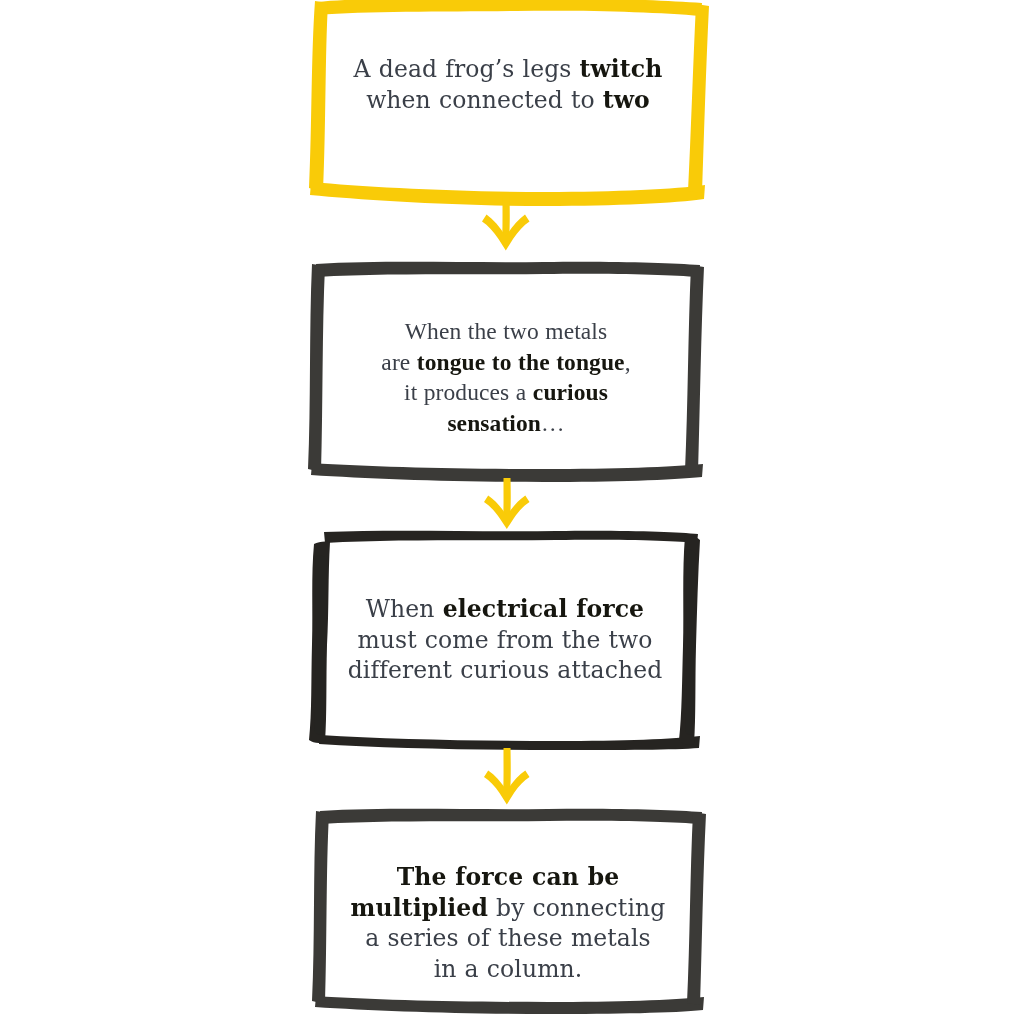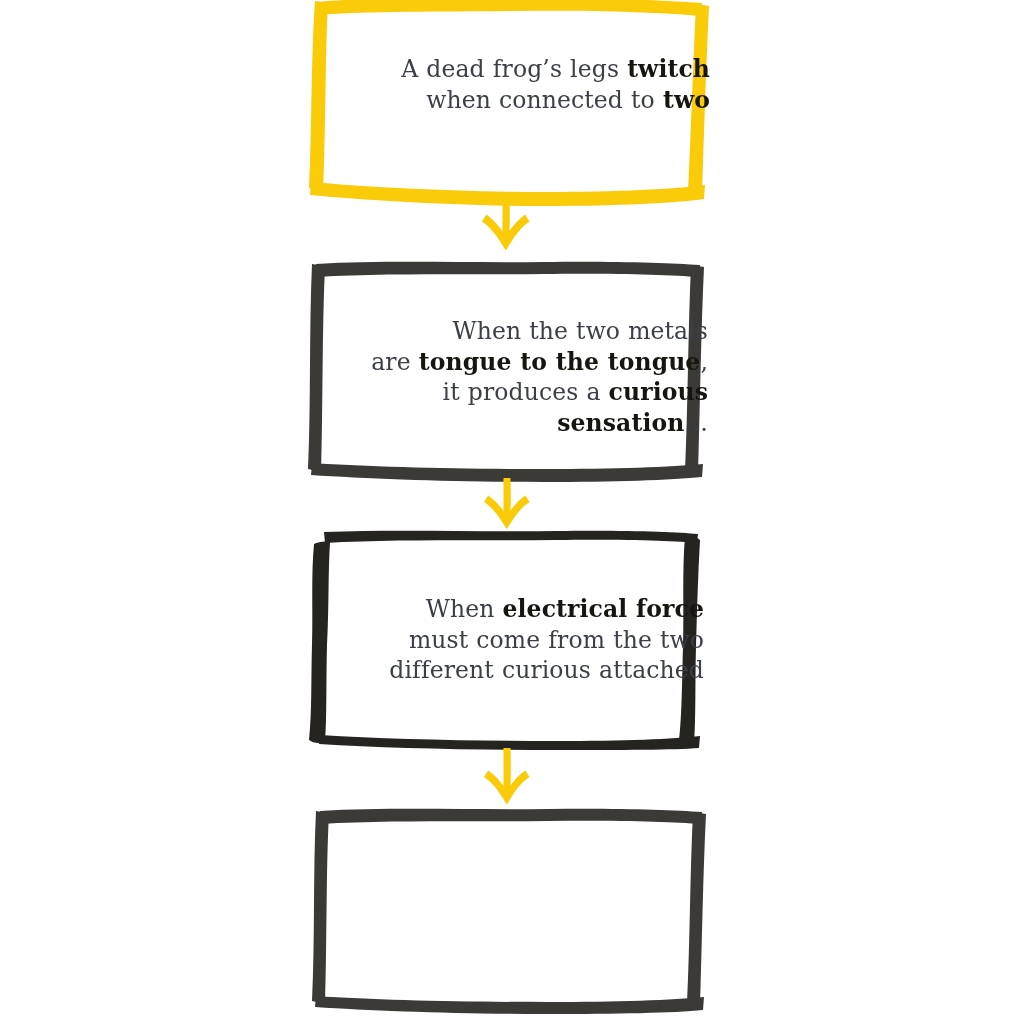--- a/index.html
+++ b/index.html
@@ -33,40 +33,40 @@
     width: 100%;
     height: 100%;
     overflow: visible;
     pointer-events: none;
   }
 
   .step-text {
     position: absolute;
     left: 0;
     right: 0;
-    text-align: right;
+    text-align: center;
     color: #3a3f48;
     font-size: 23.5px;
     line-height: 1.30;
     letter-spacing: 0.1px;
     word-spacing: 0.5px;
   }
   .step-text b {
     color: #16160f;
     font-weight: 700;
   }
 
   
   #step-1 { left: 306px; top: -4px;  width: 404px; height: 212px; }
   #step-2 { left: 304px; top: 260px; width: 404px; height: 222px; }
   #step-3 { left: 306px; top: 530px; width: 398px; height: 220px; }
   #step-4 { left: 308px; top: 806px; width: 400px; height: 208px; }
 
   #step-1 .step-text { top: 58px; }
-  #step-2 .step-text { top: 56px; }
+  #step-2 .step-text { top: 56px; font-family: Liberation Serif, serif; }
   #step-3 .step-text { top: 64px; }
   #step-4 .step-text { top: 56px; }
 
   
   .connector {
     position: absolute;
     pointer-events: none;
   }
   #arrow-1 { left: 474px; top: 192px; width: 64px; height: 62px; }
   #arrow-2 { left: 476px; top: 478px; width: 62px; height: 54px; }
@@ -204,15 +204,21 @@
       <g fill="#3B3A37">
         <path d="M12,5 C80,1 160,4 240,3 C308,2 364,4 394,6
                  L393,18 C364,16 308,14 240,15 C160,16 80,14 13,18 Z"></path>
         <path d="M8,190 C70,194 150,196 240,196 C308,196 366,194 396,191
                  L395,204 C366,207 308,208 240,208 C150,208 68,205 7,201 Z"></path>
         <path d="M8,5 L21,7 C18,65 19,136 17,198 L4,195 C7,134 5,65 8,5 Z"></path>
         <path d="M385,6 L398,8 C395,68 394,138 392,199 L379,197
                  C382,136 382,66 385,6 Z"></path>
       </g>
     </svg>
+    <div class="step-text">
+        <div><b>The force can be</b></div>
+        <div><b>multiplied</b><span> by connecting</span></div>
+        <div><span>a series of these metals</span></div>
+        <div><span>in a column.</span></div>
+      </div>
   </div>
 
 </div>
 
 </body></html>

